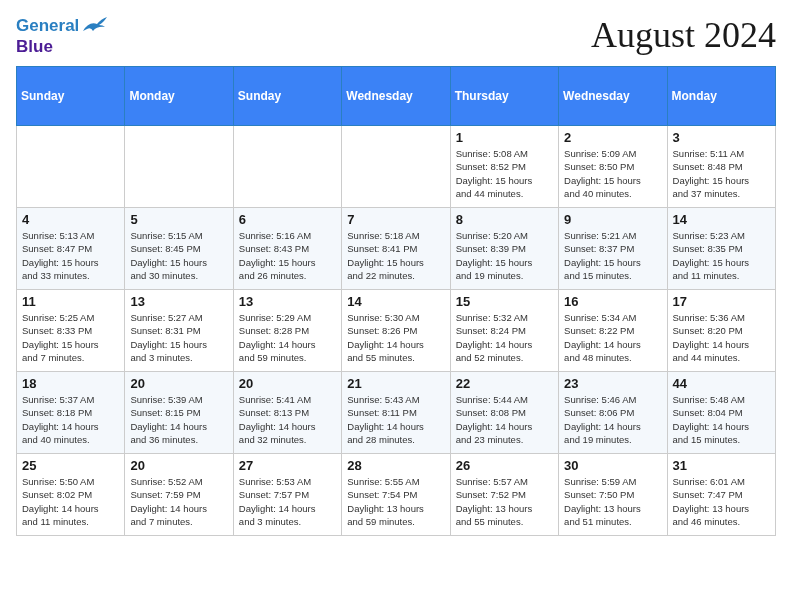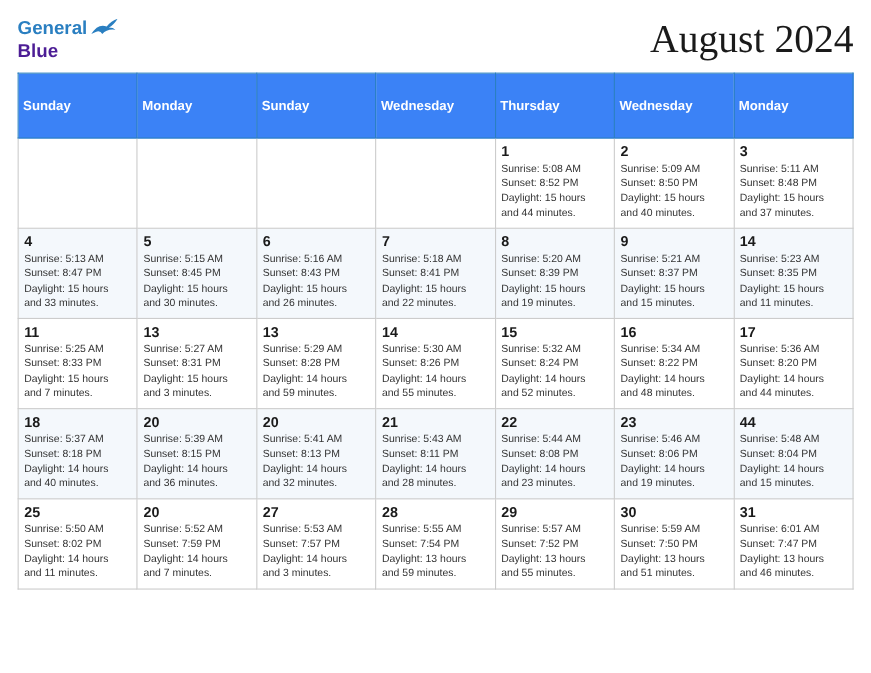--- a/index.html
+++ b/index.html
@@ -242,21 +242,21 @@
         </td>
         <td>
           <span class="day-num">27</span>
           <div class="day-info">Sunrise: 5:53 AM<br>Sunset: 7:57 PM<br>Daylight: 14 hours<br>and 3 minutes.</div>
         </td>
         <td>
           <span class="day-num">28</span>
           <div class="day-info">Sunrise: 5:55 AM<br>Sunset: 7:54 PM<br>Daylight: 13 hours<br>and 59 minutes.</div>
         </td>
         <td>
-          <span class="day-num">29</span>
+          <span class="day-num">26</span>
           <div class="day-info">Sunrise: 5:57 AM<br>Sunset: 7:52 PM<br>Daylight: 13 hours<br>and 55 minutes.</div>
         </td>
         <td>
           <span class="day-num">30</span>
           <div class="day-info">Sunrise: 5:59 AM<br>Sunset: 7:50 PM<br>Daylight: 13 hours<br>and 51 minutes.</div>
         </td>
         <td>
           <span class="day-num">31</span>
           <div class="day-info">Sunrise: 6:01 AM<br>Sunset: 7:47 PM<br>Daylight: 13 hours<br>and 46 minutes.</div>
         </td>

